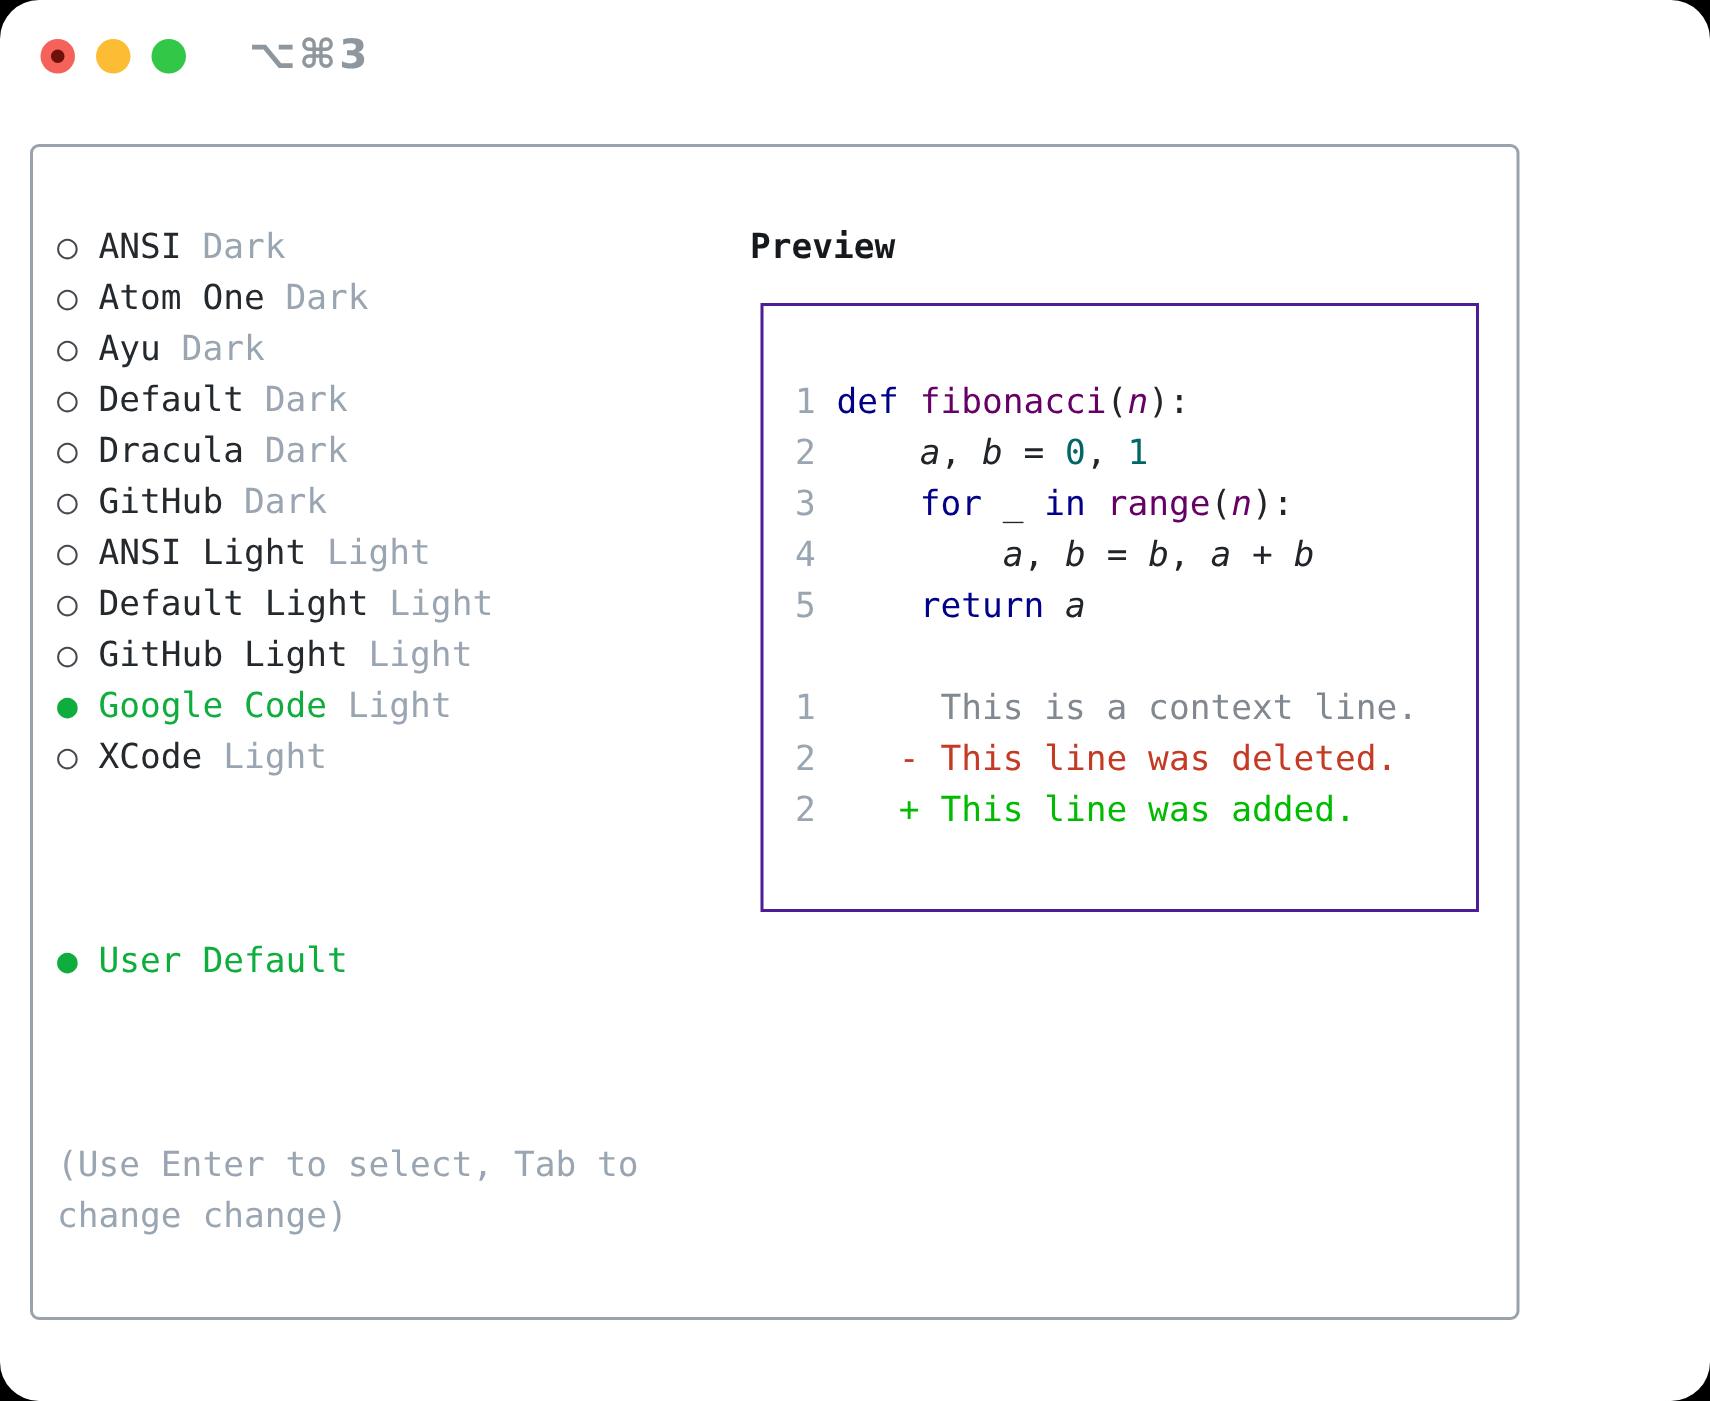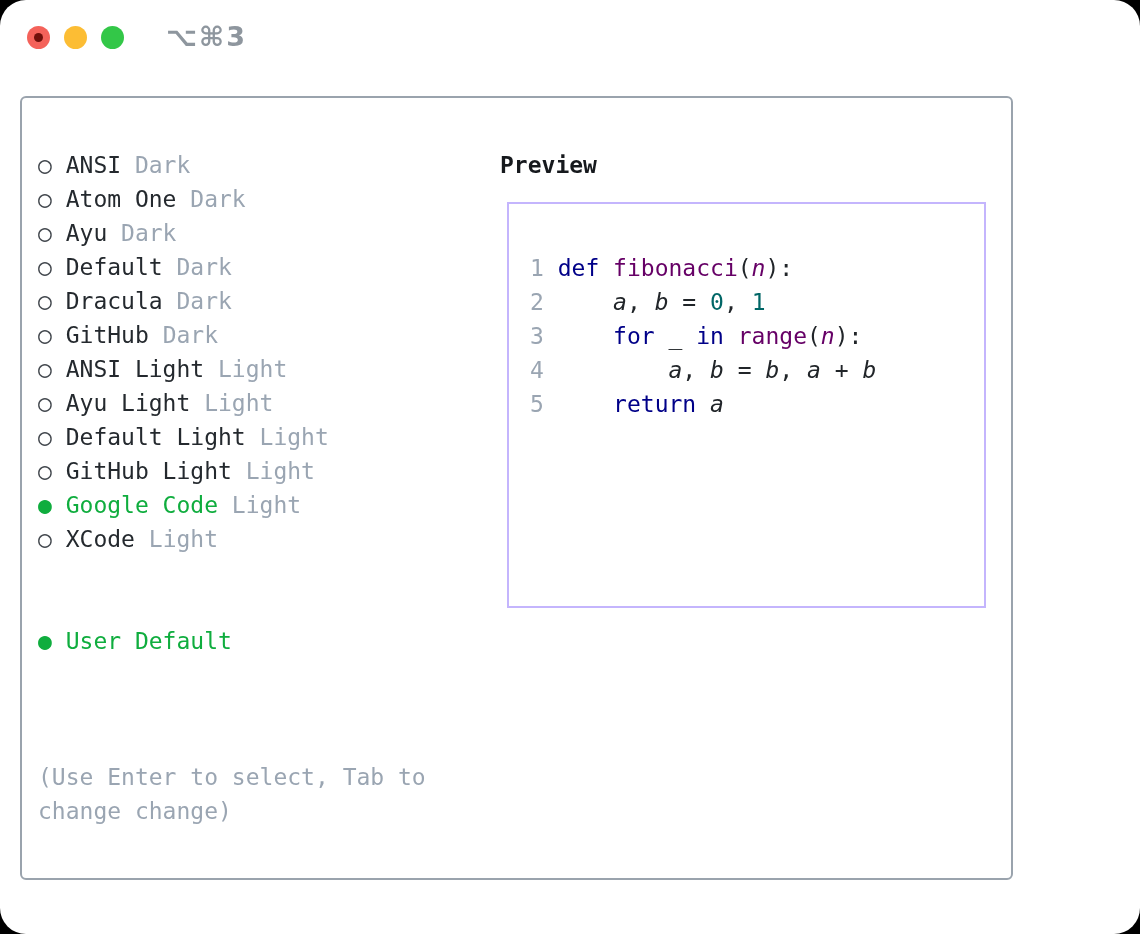--- a/index.html
+++ b/index.html
@@ -47,21 +47,21 @@
     position:absolute;left:38px;top:760px;width:430px;
     font-size:23px;line-height:34px;color:#9aa5b2;
   }
   
   .preview-title{
     position:absolute;left:500px;top:148px;height:34px;line-height:34px;
     font-size:23px;font-weight:bold;color:#16191d;
   }
   .preview-box{
     position:absolute;left:507px;top:202px;width:479px;height:406px;
-    box-sizing:border-box;border:2px solid #c4b5fd;background:#fff;
+    box-sizing:border-box;border:2px solid #4c1d95;background:#fff;
     padding:47px 0 0 21px;overflow:hidden;
   }
   .diff-block{margin-top:34px;}
   .num{color:#9aa5b2;}
   .kw{color:#000088;}
   .typ{color:#660066;}
   .tvar{color:#660066;font-style:italic;}
   .var{color:#212529;font-style:italic;}
   .pln{color:#212529;}
   .lit{color:#006666;}
@@ -87,21 +87,20 @@
 
   <div class="theme-list">
     <div id="theme-items">
         <div class="row"><span class="marker circ">○</span><span class="name">ANSI</span><span class="sfx"> Dark</span></div>
         <div class="row"><span class="marker circ">○</span><span class="name">Atom One</span><span class="sfx"> Dark</span></div>
         <div class="row"><span class="marker circ">○</span><span class="name">Ayu</span><span class="sfx"> Dark</span></div>
         <div class="row"><span class="marker circ">○</span><span class="name">Default</span><span class="sfx"> Dark</span></div>
         <div class="row"><span class="marker circ">○</span><span class="name">Dracula</span><span class="sfx"> Dark</span></div>
         <div class="row"><span class="marker circ">○</span><span class="name">GitHub</span><span class="sfx"> Dark</span></div>
         <div class="row"><span class="marker circ">○</span><span class="name">ANSI Light</span><span class="sfx"> Light</span></div>
-        <div class="row"><span class="marker circ">○</span><span class="name">Ayu Light</span><span class="sfx"> Light</span></div>
         <div class="row"><span class="marker circ">○</span><span class="name">Default Light</span><span class="sfx"> Light</span></div>
         <div class="row"><span class="marker circ">○</span><span class="name">GitHub Light</span><span class="sfx"> Light</span></div>
         <div class="row"><span class="marker sel">●</span><span class="name sel">Google Code</span><span class="sfx"> Light</span></div>
         <div class="row"><span class="marker circ">○</span><span class="name">XCode</span><span class="sfx"> Light</span></div>
       </div>
   </div>
 
   <div class="apply-block">
     <div id="apply-items">
         <div class="row"><span class="marker sel">●</span><span class="name sel">User Default</span></div>
@@ -113,15 +112,20 @@
   <div class="preview-title">Preview</div>
 
   <div class="preview-box">
     <div id="code-lines">
         <div class="ln"><span class="num">1 </span><span class="kw">def</span><span class="pln"> </span><span class="typ">fibonacci</span><span class="pln">(</span><span class="tvar">n</span><span class="pln">):</span></div>
         <div class="ln"><span class="num">2 </span><span class="pln">    </span><span class="var">a</span><span class="pln">, </span><span class="var">b</span><span class="pln"> = </span><span class="lit">0</span><span class="pln">, </span><span class="lit">1</span></div>
         <div class="ln"><span class="num">3 </span><span class="pln">    </span><span class="kw">for</span><span class="pln"> _ </span><span class="kw">in</span><span class="pln"> </span><span class="typ">range</span><span class="pln">(</span><span class="tvar">n</span><span class="pln">):</span></div>
         <div class="ln"><span class="num">4 </span><span class="pln">        </span><span class="var">a</span><span class="pln">, </span><span class="var">b</span><span class="pln"> = </span><span class="var">b</span><span class="pln">, </span><span class="var">a</span><span class="pln"> + </span><span class="var">b</span></div>
         <div class="ln"><span class="num">5 </span><span class="pln">    </span><span class="kw">return</span><span class="pln"> </span><span class="var">a</span></div>
       </div>
+    <div id="diff-lines" class="diff-block">
+        <div class="ln"><span class="num">1</span><span class="ctx">      This is a context line.</span></div>
+        <div class="ln"><span class="num">2</span><span class="del">    - This line was deleted.</span></div>
+        <div class="ln"><span class="num">2</span><span class="add">    + This line was added.</span></div>
+      </div>
   </div>
 
 </div>
 
 </body></html>

